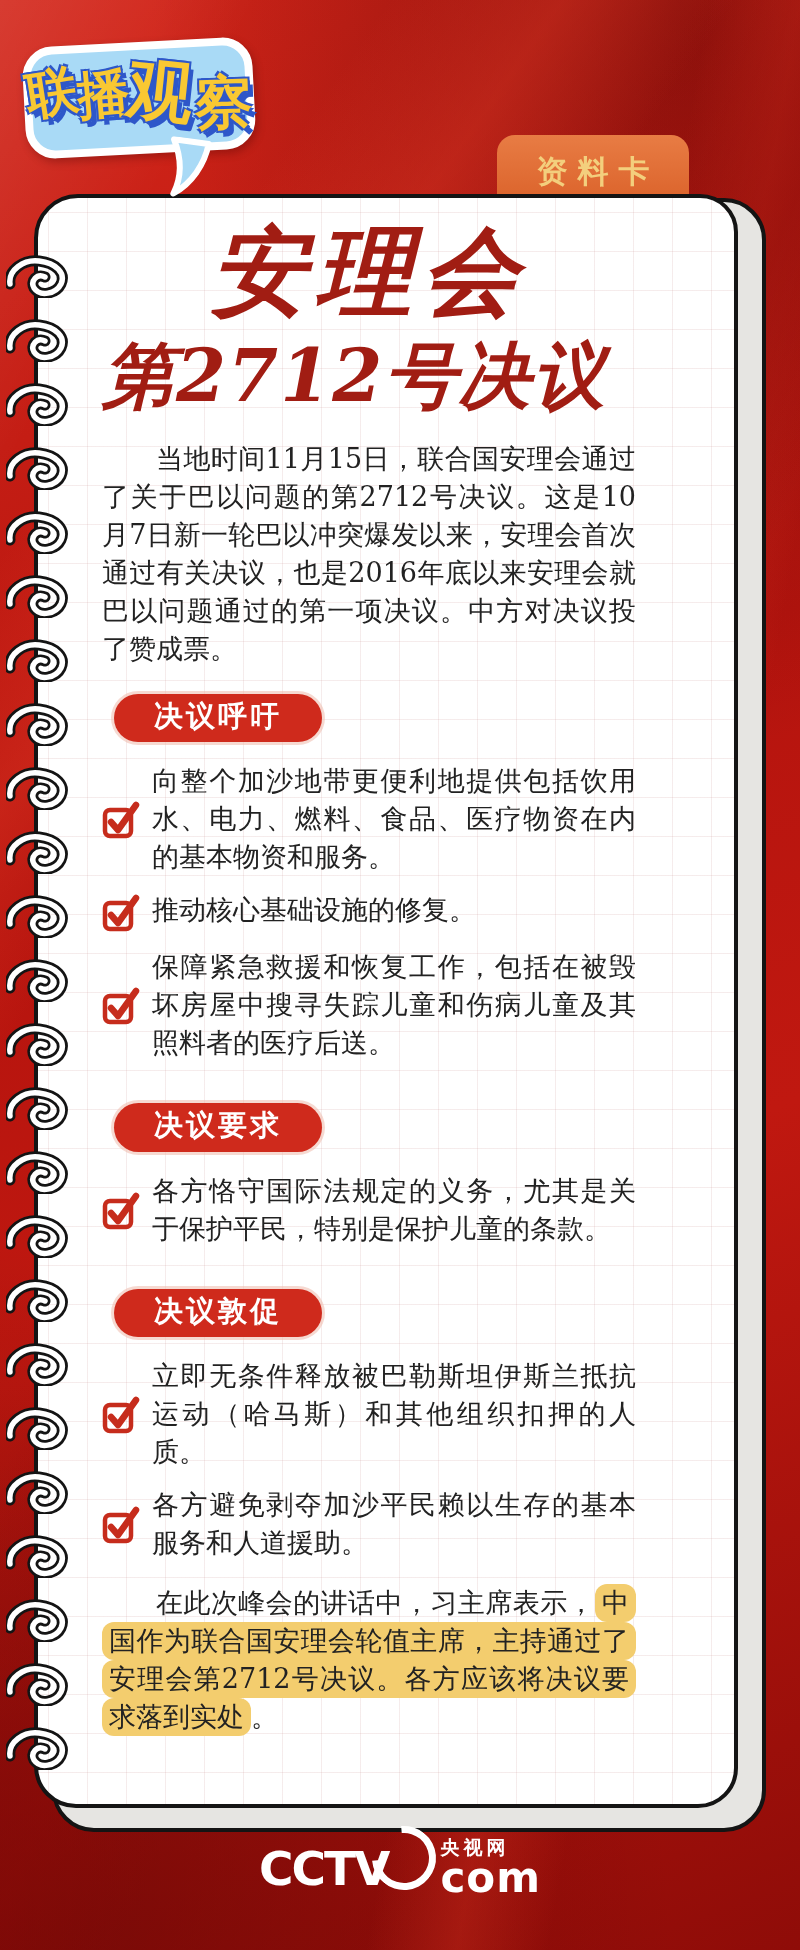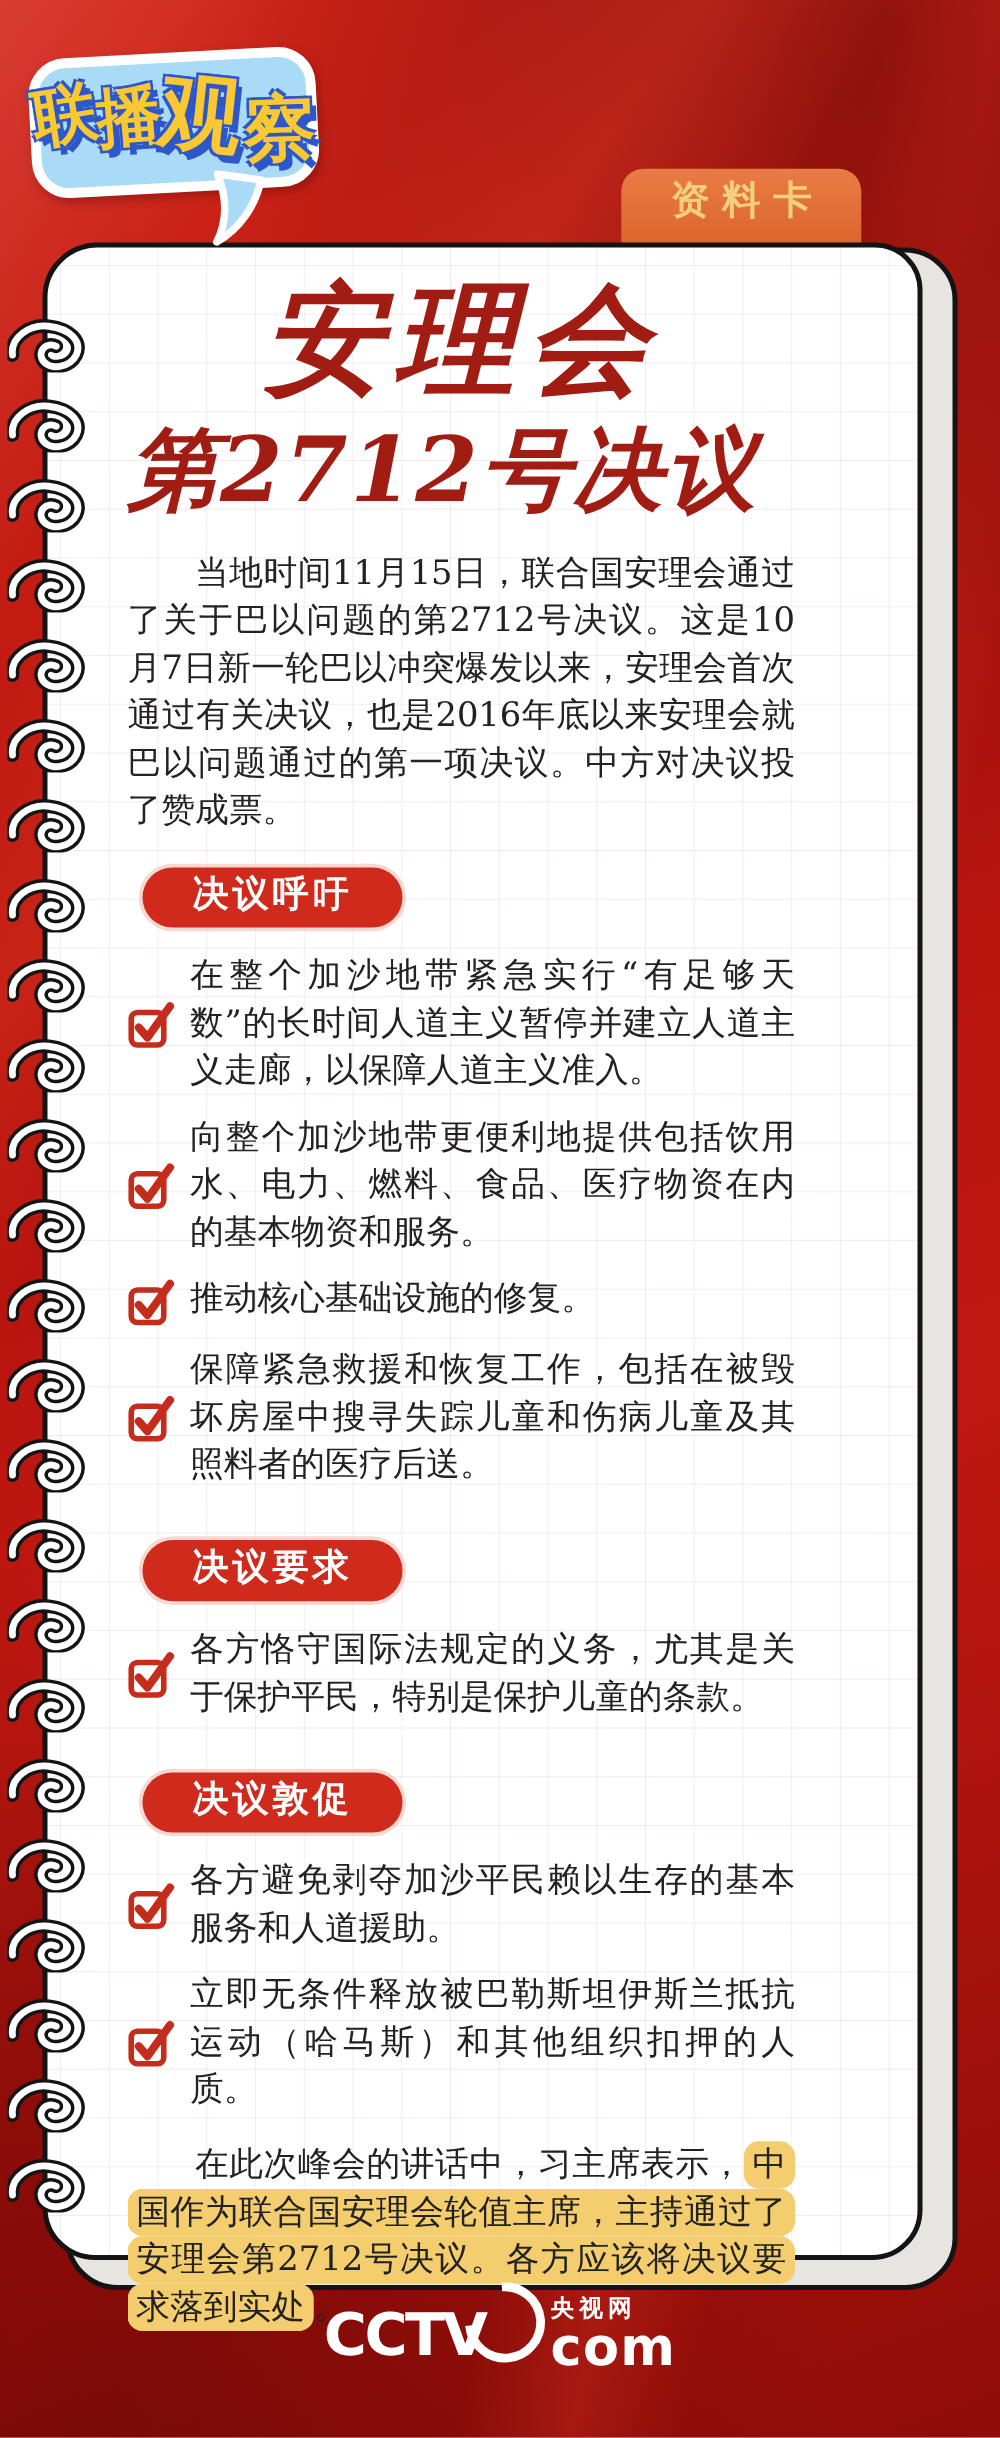--- a/index.html
+++ b/index.html
@@ -39,21 +39,21 @@
   .bc2{font-size:66px;transform:rotate(9deg) translateY(10px);}
   .bc3{font-size:58px;transform:rotate(1deg) translateY(28px);}
   
   .tab{
     position:absolute;left:497px;top:135px;width:192px;height:78px;z-index:1;
     background:linear-gradient(#e87c44,#d95f27);
     border-radius:18px;
     display:flex;justify-content:center;
   }
   .tab span{
-    margin-top:4px;font-size:31px;font-weight:bold;color:#f3cf7d;
+    margin-top:16px;font-size:31px;font-weight:bold;color:#f3cf7d;
     letter-spacing:10px;padding-left:10px;
   }
   
   .page-behind{
     position:absolute;left:52px;top:198px;width:706px;height:1626px;z-index:2;
     background:#e6e5e2;border:4px solid #141414;border-radius:42px;
   }
   .card{
     position:absolute;left:34px;top:194px;width:704px;height:1614px;z-index:3;
     background:
@@ -144,27 +144,20 @@
   <h1 class="title2">第2712号决议</h1>
 
   <p class="body-text indent intro">当地时间11月15日，联合国安理会通过了关于巴以问题的第2712号决议。这是10月7日新一轮巴以冲突爆发以来，安理会首次通过有关决议，也是2016年底以来安理会就巴以问题通过的第一项决议。中方对决议投了赞成票。</p>
 
   <div><span class="badge">决议呼吁</span></div>
   <div class="item">
     <svg class="cbx" viewBox="0 0 38 42">
       <rect x="3" y="12" width="26" height="26" rx="5" fill="none" stroke="#c62c1c" stroke-width="4.5"></rect>
       <path d="M9 24 L16 32 L34 7" fill="none" stroke="#c62c1c" stroke-width="6.5" stroke-linecap="round" stroke-linejoin="round"></path>
     </svg>
-    <p class="body-text">在整个加沙地带紧急实行“有足够天数”的长时间人道主义暂停并建立人道主义走廊，以保障人道主义准入。</p>
-  </div>
-  <div class="item">
-    <svg class="cbx" viewBox="0 0 38 42">
-      <rect x="3" y="12" width="26" height="26" rx="5" fill="none" stroke="#c62c1c" stroke-width="4.5"></rect>
-      <path d="M9 24 L16 32 L34 7" fill="none" stroke="#c62c1c" stroke-width="6.5" stroke-linecap="round" stroke-linejoin="round"></path>
-    </svg>
     <p class="body-text">向整个加沙地带更便利地提供包括饮用水、电力、燃料、食品、医疗物资在内的基本物资和服务。</p>
   </div>
   <div class="item">
     <svg class="cbx" viewBox="0 0 38 42">
       <rect x="3" y="12" width="26" height="26" rx="5" fill="none" stroke="#c62c1c" stroke-width="4.5"></rect>
       <path d="M9 24 L16 32 L34 7" fill="none" stroke="#c62c1c" stroke-width="6.5" stroke-linecap="round" stroke-linejoin="round"></path>
     </svg>
     <p class="body-text">推动核心基础设施的修复。</p>
   </div>
   <div class="item">
@@ -183,28 +176,28 @@
     </svg>
     <p class="body-text">各方恪守国际法规定的义务，尤其是关于保护平民，特别是保护儿童的条款。</p>
   </div>
 
   <div><span class="badge">决议敦促</span></div>
   <div class="item">
     <svg class="cbx" viewBox="0 0 38 42">
       <rect x="3" y="12" width="26" height="26" rx="5" fill="none" stroke="#c62c1c" stroke-width="4.5"></rect>
       <path d="M9 24 L16 32 L34 7" fill="none" stroke="#c62c1c" stroke-width="6.5" stroke-linecap="round" stroke-linejoin="round"></path>
     </svg>
+    <p class="body-text">立即无条件释放被巴勒斯坦伊斯兰抵抗运动（哈马斯）和其他组织扣押的人质。</p>
+  </div>
+  <div class="item">
+    <svg class="cbx" viewBox="0 0 38 42">
+      <rect x="3" y="12" width="26" height="26" rx="5" fill="none" stroke="#c62c1c" stroke-width="4.5"></rect>
+      <path d="M9 24 L16 32 L34 7" fill="none" stroke="#c62c1c" stroke-width="6.5" stroke-linecap="round" stroke-linejoin="round"></path>
+    </svg>
     <p class="body-text">各方避免剥夺加沙平民赖以生存的基本服务和人道援助。</p>
-  </div>
-  <div class="item">
-    <svg class="cbx" viewBox="0 0 38 42">
-      <rect x="3" y="12" width="26" height="26" rx="5" fill="none" stroke="#c62c1c" stroke-width="4.5"></rect>
-      <path d="M9 24 L16 32 L34 7" fill="none" stroke="#c62c1c" stroke-width="6.5" stroke-linecap="round" stroke-linejoin="round"></path>
-    </svg>
-    <p class="body-text">立即无条件释放被巴勒斯坦伊斯兰抵抗运动（哈马斯）和其他组织扣押的人质。</p>
   </div>
 
   <p class="body-text indent closing"><span>在此次峰会的讲话中，习主席表示，</span><mark>中国作为联合国安理会轮值主席，主持通过了安理会第2712号决议。各方应该将决议要求落到实处</mark><span>。</span></p>
 </div>
 
 <div class="rings">
   <svg viewBox="0 0 62 44">
     <path d="M4 30 C2 16 18 5 33 7 C50 9 60 19 55 30 C50 40 34 43 28 34 C24 27 31 19 39 23" fill="none" stroke="#141414" stroke-width="11" stroke-linecap="round"></path>
     <path d="M4 30 C2 16 18 5 33 7 C50 9 60 19 55 30 C50 40 34 43 28 34 C24 27 31 19 39 23" fill="none" stroke="#ffffff" stroke-width="5.5" stroke-linecap="round"></path>
   </svg>

